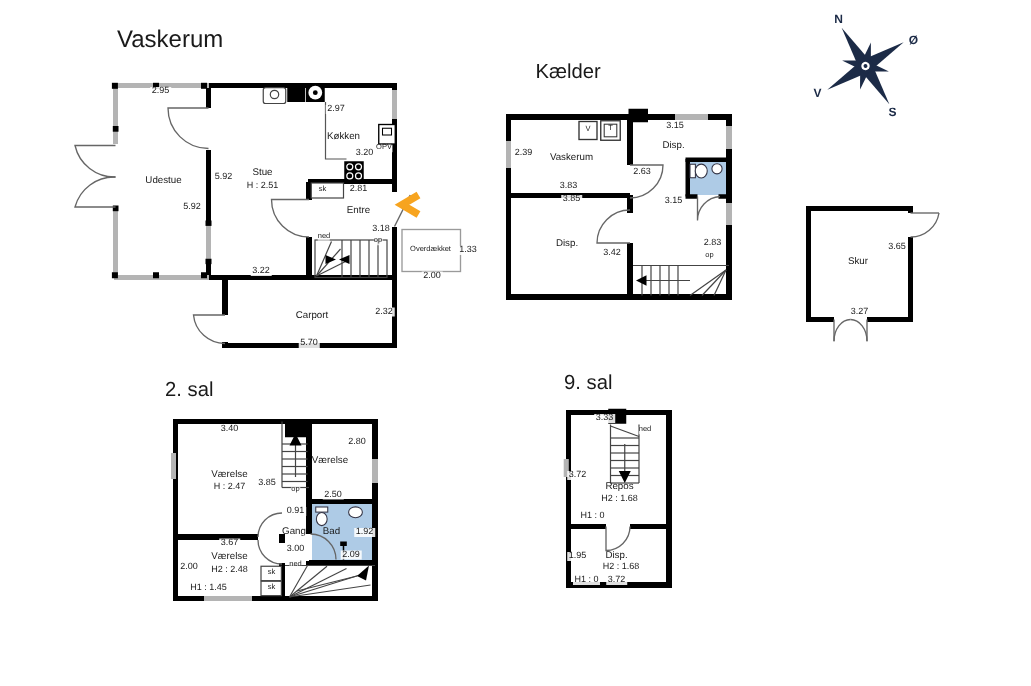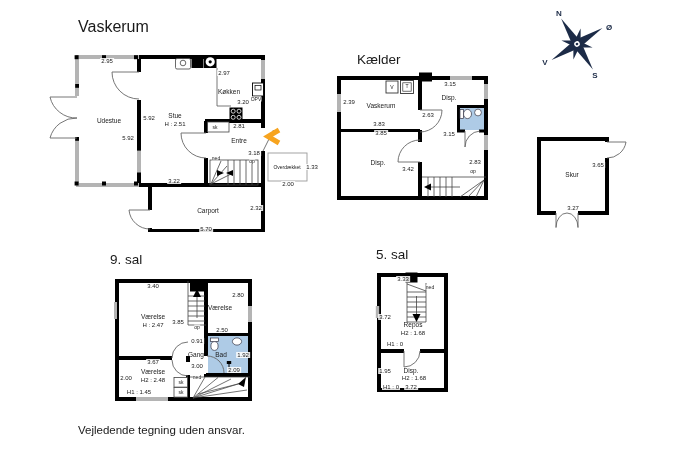--- a/index.html
+++ b/index.html
@@ -281,23 +281,23 @@
       <polygon points="0,16 3,3 -3,3"></polygon>
       <polygon points="-16,0 -3,-3 -3,3"></polygon>
     </g>
     <circle r="5" fill="#1c2b47"></circle>
     <circle r="2.8" fill="#fff"></circle>
     <circle r="1.3" fill="#1c2b47"></circle>
   </g>
 </svg>
 
   <span class="title t-big" style="left:78px;top:18px">Vaskerum</span>
-  <span class="title t-mid" style="left:357px;top:52px">Kælder</span>
-  <span class="title t-mid" style="left:110px;top:252px">9. sal</span>
-  <span class="title t-mid" style="left:376px;top:247px">5. sal</span>
+  <span class="title t-mid" style="left:357px;top:40px">Kælder</span>
+  <span class="title t-mid" style="left:110px;top:252px">2. sal</span>
+  <span class="title t-mid" style="left:376px;top:247px">9. sal</span>
 
   <span class="compass-lbl" style="left:559px;top:13px">N</span>
   <span class="compass-lbl" style="left:609px;top:27px">Ø</span>
   <span class="compass-lbl" style="left:595px;top:75px">S</span>
   <span class="compass-lbl" style="left:545px;top:62px">V</span>
 
   <div id="labels">
       <span class="lbl dim" style="left: 107px; top: 61px;">2.95</span>
       <span class="lbl room" style="left: 109px; top: 121px;">Udestue</span>
       <span class="lbl dim" style="left: 149px; top: 118px;">5.92</span>
@@ -366,14 +366,13 @@
       <span class="lbl dim" style="left: 385px; top: 371px;">1.95</span>
       <span class="lbl room" style="left: 411px; top: 371px;">Disp.</span>
       <span class="lbl dim" style="left: 414px; top: 378px;">H2 : 1.68</span>
       <span class="lbl dim" style="left: 391px; top: 387px;">H1 : 0</span>
       <span class="lbl dim" style="left: 411px; top: 387px;">3.72</span>
       <span class="lbl dim" style="left: 598px; top: 165px;">3.65</span>
       <span class="lbl room" style="left: 572px; top: 175px;">Skur</span>
       <span class="lbl dim" style="left: 573px; top: 208px;">3.27</span>
     </div>
 
-  <span class="disclaimer">Vejledende tegning uden ansvar.</span>
 </div>
 
 </body></html>

